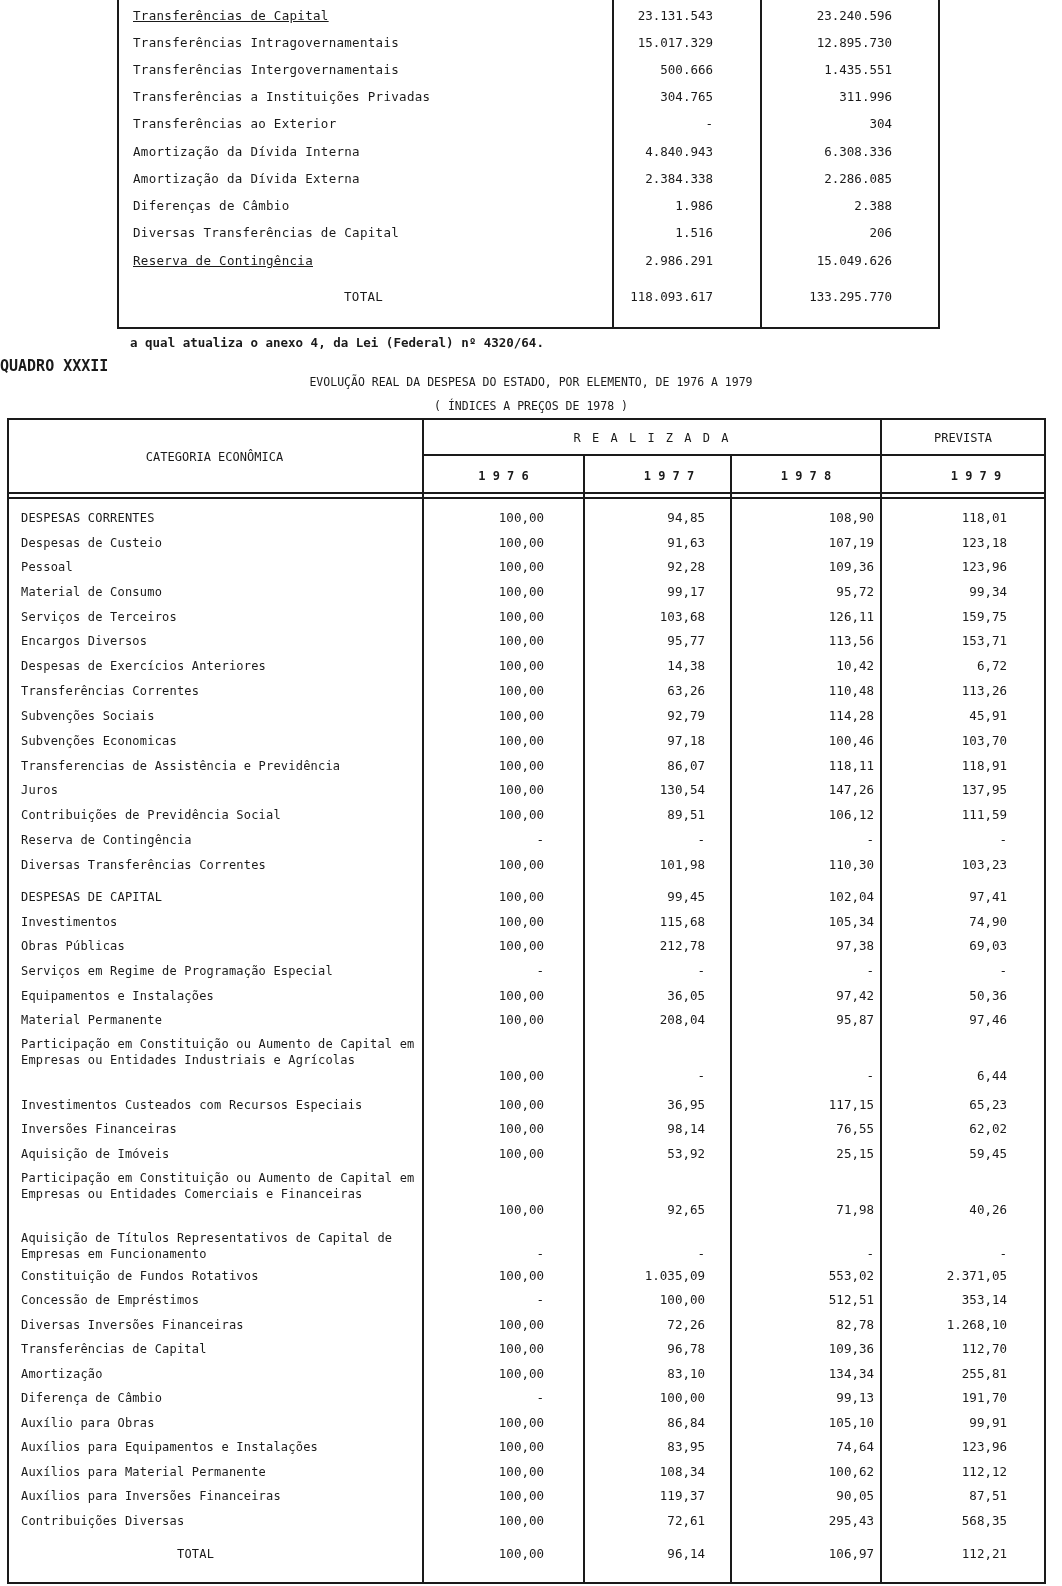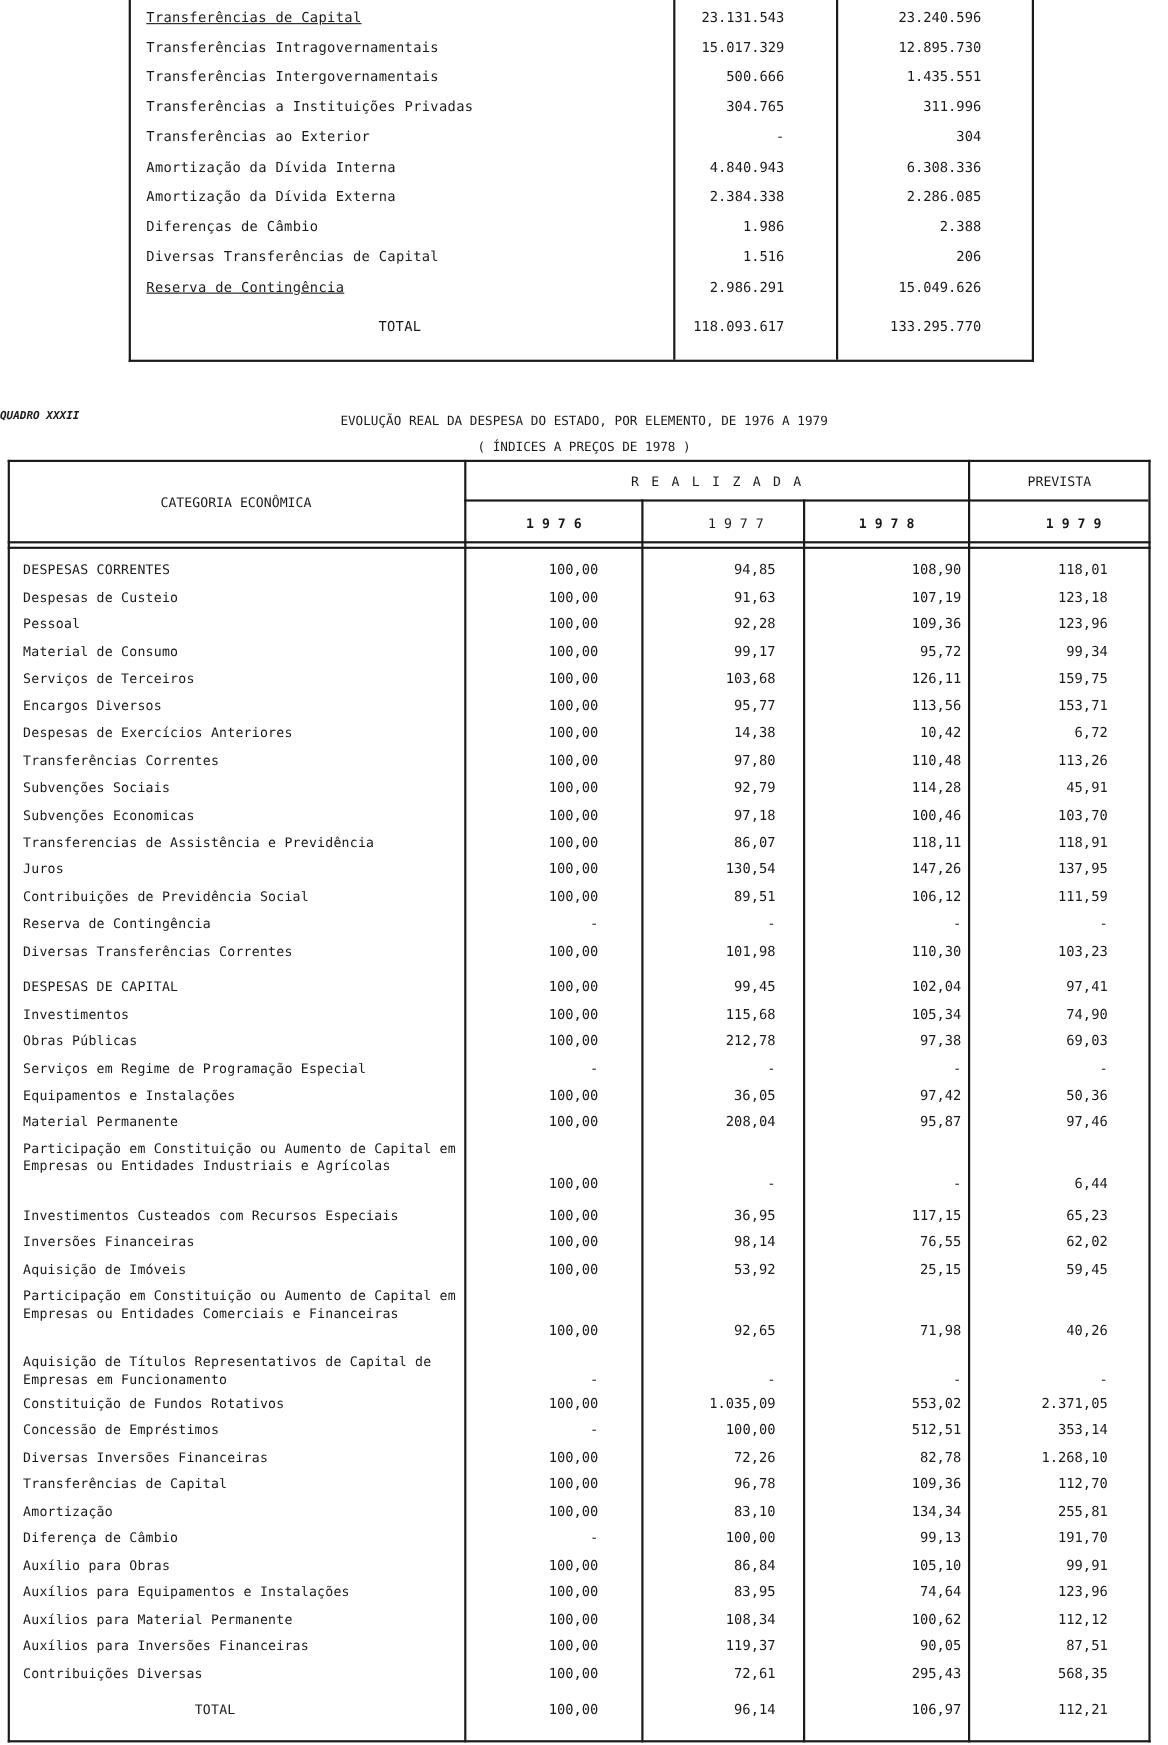--- a/index.html
+++ b/index.html
@@ -16,21 +16,21 @@
     #top-table .vline { position: absolute; top: 0; bottom: 0; width: 2px; background: #1a1a1a; }
     .top-row { position: absolute; left: 0; right: 0; height: 27px; }
     .top-row .lbl { position: absolute; left: 14px; top: 4px; white-space: nowrap; letter-spacing: 0.3px; }
     .top-row .v1 { position: absolute; right: 225px; top: 4px; text-align: right; }
     .top-row .v2 { position: absolute; right: 46px; top: 4px; text-align: right; }
     .ul { text-decoration: underline; }
     .top-total .lbl { left: 225px; }
 
     .note { position: absolute; left: 130px; top: 335px; line-height: 15px; font-weight: bold; font-size: 12.5px; }
     .note div:nth-child(2) { padding-left: 16px; }
-    .quadro { position: absolute; left: 0; top: 373px; font-weight: bold; font-size: 10px; font-style: italic; }
+    .quadro { position: absolute; left: 0; top: 357px; font-weight: bold; font-size: 15px; }
     .title { position: absolute; left: 0; width: 1062px; text-align: center; font-size: 11.5px; }
 
     
     #main-table { position: absolute; left: 7px; top: 418px; width: 1039px; height: 1166px; }
     .hline { position: absolute; height: 2px; background: #1a1a1a; }
     .vl { position: absolute; width: 2px; background: #1a1a1a; }
     .hdr { position: absolute; text-align: center; font-size: 12px; }
     .mrow { position: absolute; left: 0; width: 1039px; }
     .mrow .lbl { position: absolute; left: 14px; width: 395px; font-size: 12px; line-height: 16px; letter-spacing: 0.2px; }
     .mrow .lbl.total { left: 170px; }
@@ -99,20 +99,21 @@
       </div>
       <div class="top-row top-total" style="top: 291px;">
         <span class="lbl">TOTAL</span>
         <span class="v1">118.093.617</span>
         <span class="v2">133.295.770</span>
       </div>
     </div>
 </div>
 
 <div class="note">
+  <div>a qual atualiza o anexo 4, da Lei (Federal) nº 4320/64.</div>
 </div>
 
 <div class="quadro">QUADRO XXXII</div>
 <div class="title" style="top:375px">EVOLUÇÃO REAL DA DESPESA DO ESTADO, POR ELEMENTO, DE 1976 A 1979</div>
 <div class="title" style="top:399px">( ÍNDICES A PREÇOS DE 1978 )</div>
 
 <div id="main-table">
 
   <div class="hline" style="left:0;top:0;width:1039px"></div>
   <div class="hline" style="left:0;top:1164px;width:1039px"></div>
@@ -125,21 +126,21 @@
 
   <div class="vl" style="left:415px;top:0;height:1166px"></div>
   <div class="vl" style="left:576px;top:36px;height:1130px"></div>
   <div class="vl" style="left:723px;top:36px;height:1130px"></div>
   <div class="vl" style="left:873px;top:0;height:1166px"></div>
 
   <div class="hdr" style="left:0;top:32px;width:415px">CATEGORIA ECONÔMICA</div>
   <div class="hdr" style="left:417px;top:13px;width:456px;letter-spacing:2px">R E A L I Z A D A</div>
   <div class="hdr" style="left:875px;top:13px;width:162px">PREVISTA</div>
   <div class="hdr" style="left:417px;top:51px;width:159px;font-weight:bold">1 9 7 6</div>
-  <div class="hdr" style="left:578px;top:51px;width:168px;font-weight:normal">1 9 7 7</div>
+  <div class="hdr" style="left:578px;top:51px;width:168px;font-weight:bold">1 9 7 7</div>
   <div class="hdr" style="left:725px;top:51px;width:148px;font-weight:bold">1 9 7 8</div>
   <div class="hdr" style="left:875px;top:51px;width:188px;font-weight:bold">1 9 7 9</div>
 
   <div id="main-rows">
       <div class="mrow" style="top: 92px;">
         <span class="lbl">DESPESAS CORRENTES</span>
         <span class="c c1" style="top:0px">100,00</span>
         <span class="c c2" style="top:0px">94,85</span>
         <span class="c c3" style="top:0px">108,90</span>
         <span class="c c4" style="top:0px">118,01</span>
@@ -182,21 +183,21 @@
       <div class="mrow" style="top: 240px;">
         <span class="lbl">Despesas de Exercícios Anteriores</span>
         <span class="c c1" style="top:0px">100,00</span>
         <span class="c c2" style="top:0px">14,38</span>
         <span class="c c3" style="top:0px">10,42</span>
         <span class="c c4" style="top:0px">6,72</span>
       </div>
       <div class="mrow" style="top: 265px;">
         <span class="lbl">Transferências Correntes</span>
         <span class="c c1" style="top:0px">100,00</span>
-        <span class="c c2" style="top:0px">97,80</span>
+        <span class="c c2" style="top:0px">63,26</span>
         <span class="c c3" style="top:0px">110,48</span>
         <span class="c c4" style="top:0px">113,26</span>
       </div>
       <div class="mrow" style="top: 290px;">
         <span class="lbl">Subvenções Sociais</span>
         <span class="c c1" style="top:0px">100,00</span>
         <span class="c c2" style="top:0px">92,79</span>
         <span class="c c3" style="top:0px">114,28</span>
         <span class="c c4" style="top:0px">45,91</span>
       </div>

